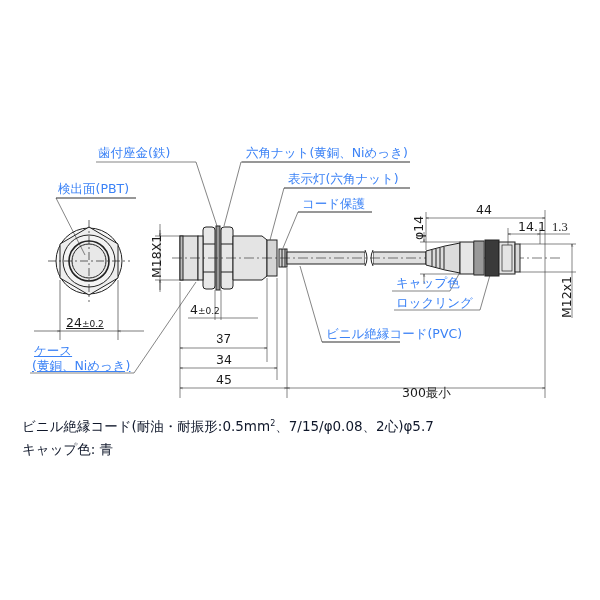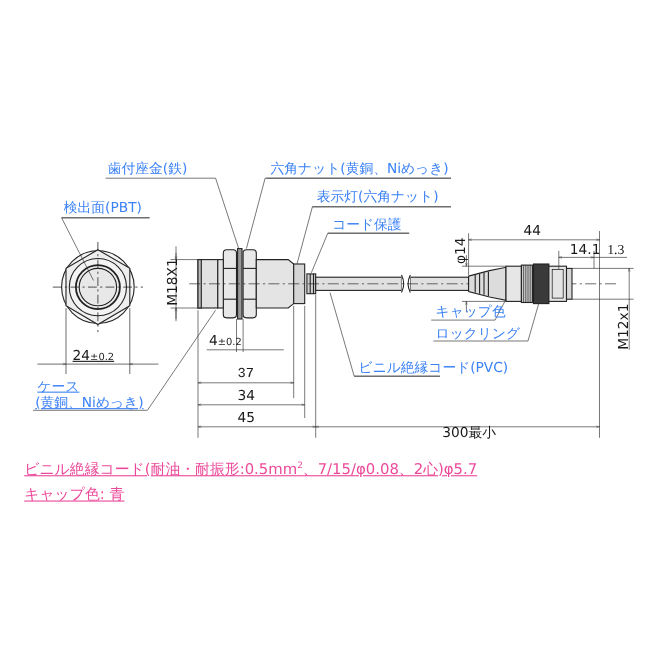--- a/index.html
+++ b/index.html
@@ -3,21 +3,21 @@
   <meta charset="utf-8">
   <style>
     html, body { margin: 0; padding: 0; background: #ffffff; }
     body { width: 600px; height: 600px; position: relative; overflow: hidden;
            font-family: "DejaVu Sans", "Liberation Sans", sans-serif; color: #1a1a1a; }
     #drawing { position: absolute; left: 0; top: 0; width: 600px; height: 600px; }
     .lbl { position: absolute; font-size: 12.5px; white-space: nowrap; line-height: 14px; color: #3b82f6; text-align: center; }
     .dim { position: absolute; font-size: 12.5px; white-space: nowrap; line-height: 14px; color: #1a1a1a; }
     .tol { font-size: 9px; }
     .vert { transform: rotate(-90deg); transform-origin: left top; }
-    .note { position: absolute; left: 22px; font-size: 13.5px; white-space: nowrap; color: #ec4899; text-decoration: underline; }
+    .note { position: absolute; left: 22px; font-size: 13.5px; white-space: nowrap; color: #0f172a; }
     sup { font-size: 8px; }
   </style>
 </head>
 <body>
 
 <svg id="drawing" viewBox="0 0 600 600" xmlns="http://www.w3.org/2000/svg">
   <defs>
     <marker id="arr" viewBox="0 0 10 10" refX="10" refY="5" markerWidth="7" markerHeight="5" orient="auto-start-reverse">
       <path d="M0,2 L10,5 L0,8" fill="none" stroke="#333" stroke-width="1.2"></path>
     </marker>

